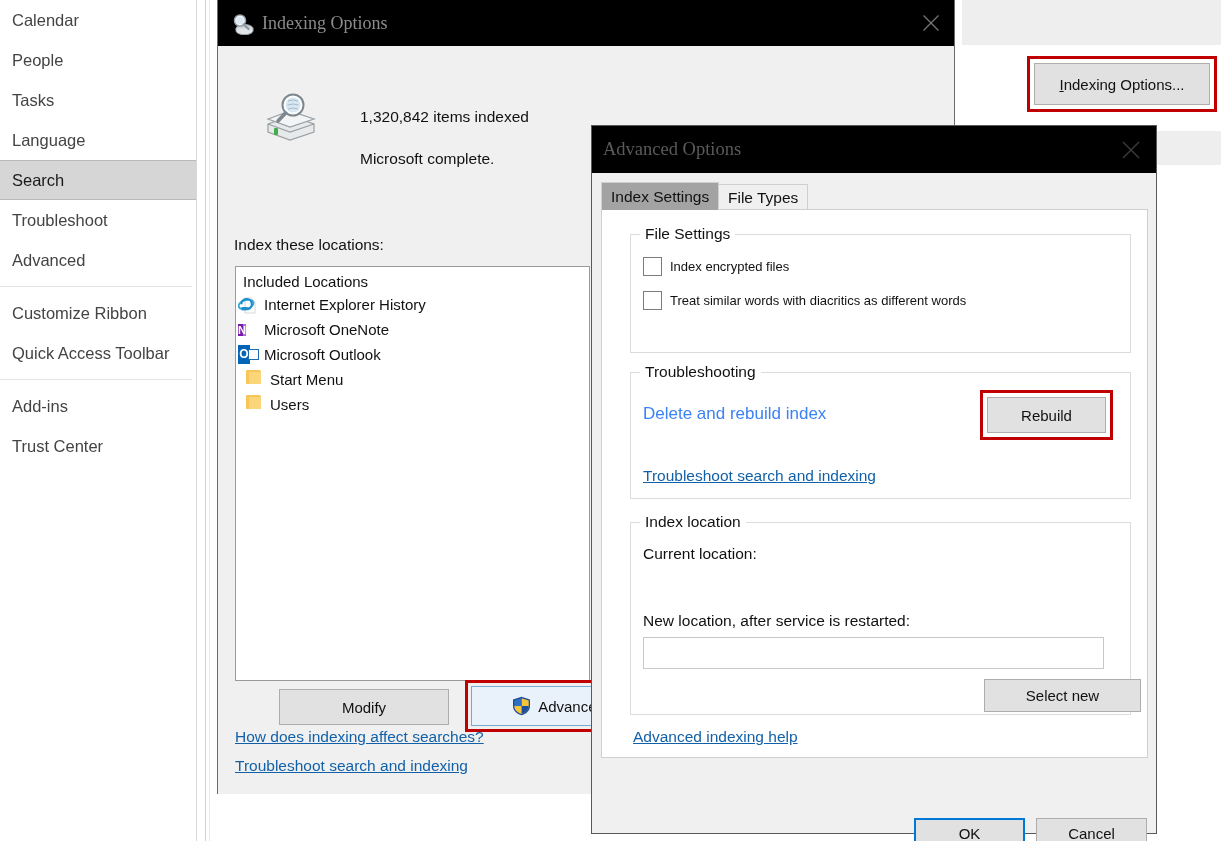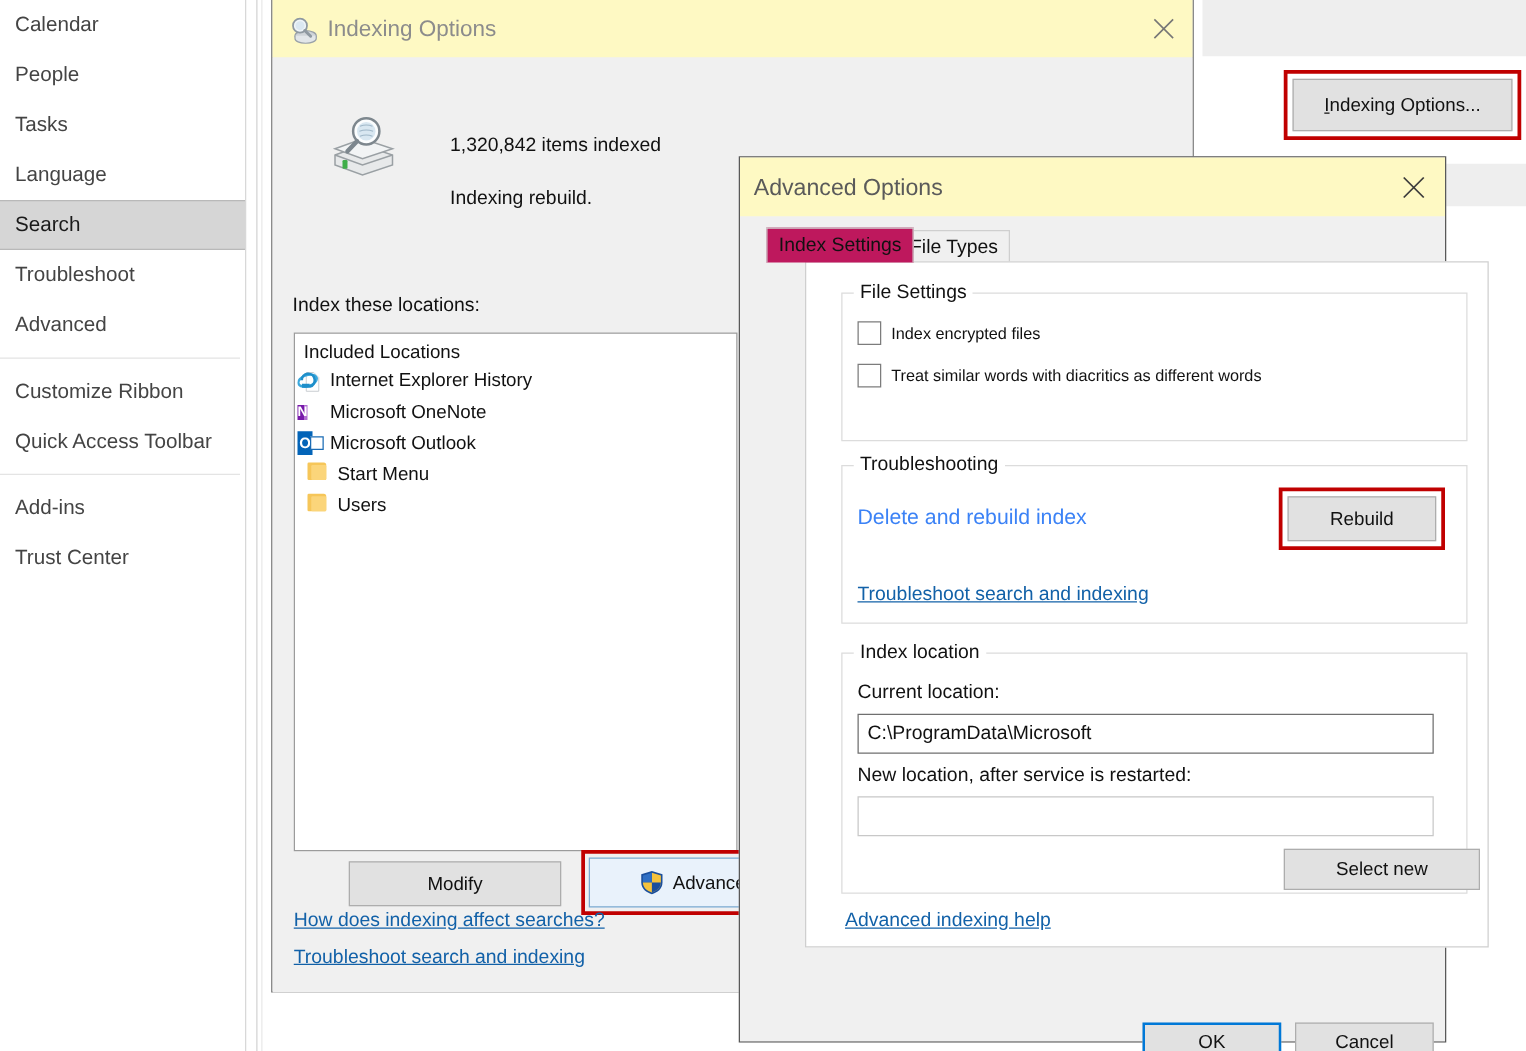--- a/index.html
+++ b/index.html
@@ -88,22 +88,23 @@
   
   .dialog {
     position: absolute;
     background: #f0f0f0;
     border: 1px solid #6a6a6a;
     box-sizing: border-box;
   }
   .dlg-titlebar {
     position: relative;
     height: 45px;
-    background: #fef9c3;
-    box-sizing: border-box;
+    background: #000000;
+    box-sizing: border-box;
+    font-family: Liberation Serif, serif;
   }
   .dlg-title {
     position: absolute;
     left: 0; top: 0;
     height: 45px; line-height: 45px;
     font-size: 18px;
     color: #8c8c8c;
     white-space: nowrap;
   }
   .dlg-close {
@@ -326,39 +327,37 @@
     font-size: 15.5px;
     color: #111111;
     border: 1px solid #cfcfcf;
     border-bottom: none;
     background: #f0f0f0;
     box-sizing: border-box;
     cursor: default;
     white-space: nowrap;
   }
   .tab.active {
-    background: #be185d;
+    background: #a3a3a3;
     border-color: #cfcfcf;
     top: -2px;
     height: 28px;
     line-height: 27px;
     z-index: 3;
-    margin-left: 12px;
   }
   #tab-index-settings { left: 0px; }
   #tab-file-types { left: 117px; }
 
   .ao-panel {
     position: absolute;
     left: 9px; top: 83px;
     width: 547px; height: 549px;
     background: #ffffff;
     border: 1px solid #cfcfcf;
     box-sizing: border-box;
-    margin-left: 43px;
   }
 
   .group {
     position: absolute;
     border: 1px solid #dcdcdc;
     box-sizing: border-box;
   }
   .group-title {
     position: absolute;
     top: -10px; left: 9px;
@@ -543,21 +542,21 @@
         <path d="M8 36 L30 44 L54 36" fill="none" stroke="#9aa0a4" stroke-width="1.2"></path>
         <path d="M8 31 L30 23 L54 31 L30 39 Z" fill="#f2f4f5" stroke="#9aa0a4" stroke-width="1.2"></path>
         <rect x="14" y="40" width="4" height="7" rx="1" fill="#3fae49"></rect>
         <circle cx="33" cy="17" r="10.5" fill="#fbfdfe" stroke="#7d878e" stroke-width="2"></circle>
         <circle cx="33" cy="17" r="7.4" fill="#d8e7f1"></circle>
         <path d="M28 13 q5 -2 10 0 M27.5 17 q5.5 -2 11 0 M28 21 q5 -2 10 0" stroke="#9fb7c8" stroke-width="0.9" fill="none"></path>
         <line x1="25.6" y1="25" x2="18" y2="33" stroke="#7d878e" stroke-width="3.6" stroke-linecap="round"></line>
       </svg>
     </div>
     <div class="io-count">1,320,842 items indexed</div>
-    <div class="io-complete">Indexing rebuild.</div>
+    <div class="io-complete">Microsoft complete.</div>
 
     <div class="io-locations-label">Index these locations:</div>
 
     <div class="io-listbox">
       <div class="io-list-header">Included Locations</div>
 
       <div class="loc-row">
         <span class="loc-ico">
           <svg width="20" height="20" viewBox="0 0 20 20">
             <path d="M7 3 h6 l4 4 v11 h-10 z" fill="#ffffff" stroke="#c9cdd1" stroke-width="0.8"></path>
@@ -665,21 +664,20 @@
       <div class="rebuild-highlight"></div>
       <div class="win-button" id="rebuild-button">
         <span>Rebuild</span>
       </div>
       <div id="link-troubleshoot-ao">Troubleshoot search and indexing</div>
     </div>
 
     <div class="group" id="group-index-location">
       <div class="group-title">Index location</div>
       <div class="field-label" id="label-current-location">Current location:</div>
-      <input class="text-input" id="input-current-location" type="text" readonly="" value="C:\ProgramData\Microsoft" style="">
       <div class="field-label" id="label-new-location">New location, after service is restarted:</div>
       <input class="text-input" id="input-new-location" type="text" placeholder="" style="">
       <div class="win-button" id="select-new-button">
         <span>Select new</span>
       </div>
     </div>
 
     <div id="link-advanced-help">Advanced indexing help</div>
   </div>
 

